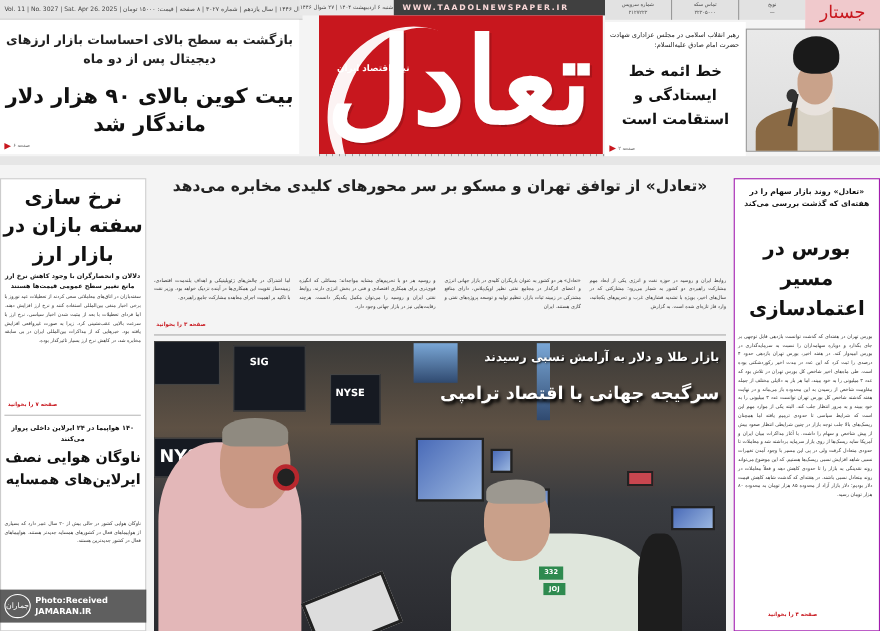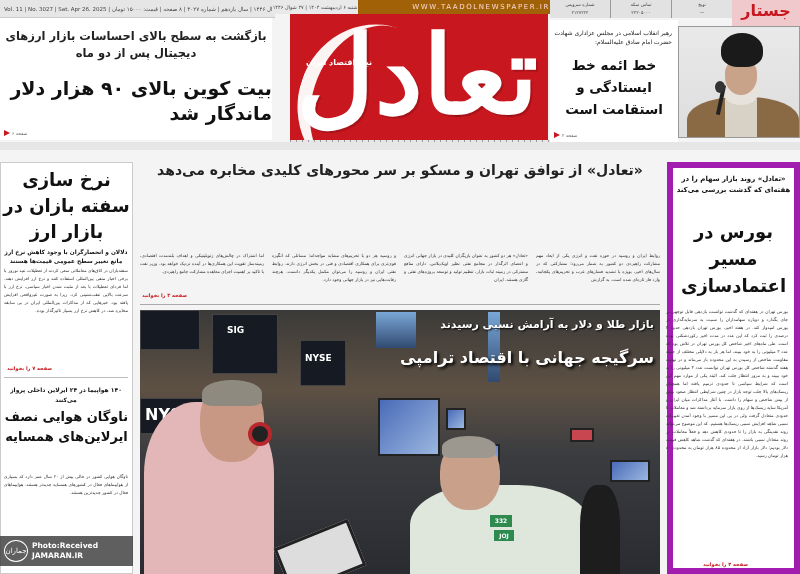--- a/index.html
+++ b/index.html
@@ -9,42 +9,42 @@
   .abs { position: absolute; }
 
   
   .masthead { left: 0; top: 0; width: 800px; height: 150px; background: #f4f4f4; }
   .topline { left: 0; top: 0; width: 275px; height: 18px; background: #e6e6e6; border-bottom: 1px solid #ccc;
              font-size: 5.5px; color: #444; line-height: 18px; direction: ltr; text-align: left; padding-left: 4px; white-space: nowrap; overflow: hidden; }
   .topline .fa { direction: rtl; unicode-bidi: embed; }
 
   .left-teaser { left: 0; top: 18px; width: 272px; height: 122px; background: #fff; text-align: center; }
   .left-teaser .kicker { position: absolute; top: 10px; width: 100%; font-size: 11.5px; font-weight: bold; line-height: 17px; color: #222; }
-  .left-teaser .head { position: absolute; top: 58px; width: 100%; font-size: 19px; font-weight: bold; line-height: 25px; color: #111; text-align: right; }
+  .left-teaser .head { position: absolute; top: 58px; width: 100%; font-size: 19px; font-weight: bold; line-height: 25px; color: #111; }
   .page-ref { font-size: 4.5px; color: #666; position: absolute; display: flex; align-items: center; gap: 2px; direction: ltr; }
   .page-ref .tri { width: 0; height: 0; border-top: 3px solid transparent; border-bottom: 3px solid transparent; border-left: 6px solid #c8171e; }
 
   
   .logo-wrap { left: 272px; top: 0; width: 278px; height: 150px; }
-  .url-bar { position: absolute; left: 86px; top: 0; width: 192px; height: 14px; background: #a16207; color: #fbd9d9; font-size: 7px; letter-spacing: 1.6px;
-             line-height: 14px; direction: ltr; text-align: right; padding-left: 8px; font-weight: normal; }
+  .url-bar { position: absolute; left: 86px; top: 0; width: 192px; height: 14px; background: #404040; color: #fbd9d9; font-size: 7px; letter-spacing: 1.6px;
+             line-height: 14px; direction: ltr; text-align: left; padding-left: 8px; font-weight: bold; }
   .date-fa { position: absolute; left: 0; top: 0; width: 86px; height: 14px; font-size: 5px; color: #444; line-height: 14px; text-align: center; background: #e9e9e9; }
   .logo-red { position: absolute; left: 18px; top: 14px; width: 258px; height: 126px; background: #c8171e; overflow: hidden; }
   .logo-text { position: absolute; right: 10px; top: -14px; font-size: 108px; font-weight: bold; color: #fff; font-family: "DejaVu Serif", serif; letter-spacing: -4px; line-height: 150px;
                text-shadow: 2px 2px 0 rgba(0,0,0,0.15); }
   .logo-swoosh { position: absolute; left: 8px; top: 10px; width: 150px; height: 160px; border-left: 14px solid #fff; border-radius: 50% 0 0 50%; transform: rotate(18deg); opacity: 0.95; }
   .logo-tagline { position: absolute; left: 16px; top: 44px; font-size: 8px; color: #fff; font-weight: bold; }
   .ruler { position: absolute; left: 18px; top: 140px; width: 260px; height: 10px; background: #e6e6e6;
            background-image: repeating-linear-gradient(90deg, #9a9a9a 0 1px, transparent 1px 6px); }
 
   
   .info-strip { left: 550px; top: 0; width: 182px; height: 18px; background: #e2e2e2; display: flex; direction: rtl; }
   .info-cell { flex: 1; border-left: 1px solid #999; font-size: 4.5px; color: #444; text-align: center; line-height: 8px; padding-top: 1px; }
   .info-cell:last-child { border-left: none; }
-  .jostar { left: 732px; top: 0; width: 68px; height: 39px; background: #f0c9cc; color: #c8171e; font-size: 16px; font-weight: bold; text-align: center; line-height: 22px; }
+  .jostar { left: 732px; top: 0; width: 68px; height: 39px; background: #f0c9cc; color: #c8171e; font-size: 16px; font-weight: normal; text-align: center; line-height: 22px; }
 
   .right-teaser { left: 550px; top: 20px; width: 128px; height: 122px; background: #fff; text-align: center; }
   .right-teaser .kicker { position: absolute; top: 8px; right: 6px; width: 118px; font-size: 6px; line-height: 9px; color: #222; text-align: right; }
   .right-teaser .head { position: absolute; top: 34px; width: 100%; font-size: 13.5px; font-weight: bold; line-height: 22px; color: #111; }
 
   .photo-leader { left: 678px; top: 26px; width: 122px; height: 112px; border: 1px solid #999;
                   background: linear-gradient(180deg, #e9e9e9 0%, #ddd 100%); overflow: hidden; }
   .turban { position: absolute; left: 42px; top: 6px; width: 42px; height: 34px; background: #1a1a1a; border-radius: 50% 50% 40% 40%; }
   .face { position: absolute; left: 46px; top: 32px; width: 32px; height: 36px; background: #c9a28a; border-radius: 40% 40% 50% 50%; }
   .beard { position: absolute; left: 44px; top: 52px; width: 36px; height: 26px; background: #e8e2dd; border-radius: 30% 30% 50% 50%; }
@@ -97,21 +97,21 @@
   .man1-hair { position: absolute; left: 62px; top: 70px; width: 60px; height: 26px; background: #8f8a80; border-radius: 50% 50% 20% 20%; }
   .headset { position: absolute; left: 108px; top: 112px; width: 24px; height: 24px; background: #222; border: 4px solid #b8272d; border-radius: 50%; }
   .tablet { position: absolute; left: 140px; top: 222px; width: 80px; height: 50px; background: #ddd; border: 3px solid #222; transform: rotate(-22deg); }
   .man2 { position: absolute; left: 270px; top: 175px; width: 180px; height: 100px; background: #dfe6dc; border-radius: 40% 40% 0 0; }
   .man2-head { position: absolute; left: 300px; top: 130px; width: 60px; height: 70px; background: #c9a08a; border-radius: 45%; }
   .man2-hair { position: absolute; left: 302px; top: 126px; width: 54px; height: 22px; background: #9c9890; border-radius: 50% 50% 20% 20%; }
   .badge-green { position: absolute; background: #2e8a4f; color: #fff; font-size: 6px; text-align: center; font-weight: bold; direction: ltr; }
   .man3 { position: absolute; left: 440px; top: 175px; width: 40px; height: 100px; background: #1d1d1d; border-radius: 40% 40% 0 0; }
 
   
-  .col-right { left: 667px; top: 162px; width: 133px; height: 412px; background: #fff; border: 6px solid #a21caf; }
+  .col-right { left: 667px; top: 162px; width: 133px; height: 412px; background: #fff; border: 1px solid #a21caf; }
   .col-right .kicker { position: absolute; top: 6px; width: 100%; font-size: 7px; font-weight: bold; line-height: 11px; text-align: center; }
   .col-right .big { position: absolute; top: 50px; width: 100%; text-align: center; font-size: 18px; font-weight: bold; line-height: 27px; }
   .col-right .body { position: absolute; top: 140px; right: 6px; width: 122px; }
   .col-right .more { position: absolute; top: 393px; left: 30px; font-size: 5px; color: #c8171e; font-weight: bold; }
 </style>
 </head>
 <body>
 
 <div class="abs masthead"></div>
 

